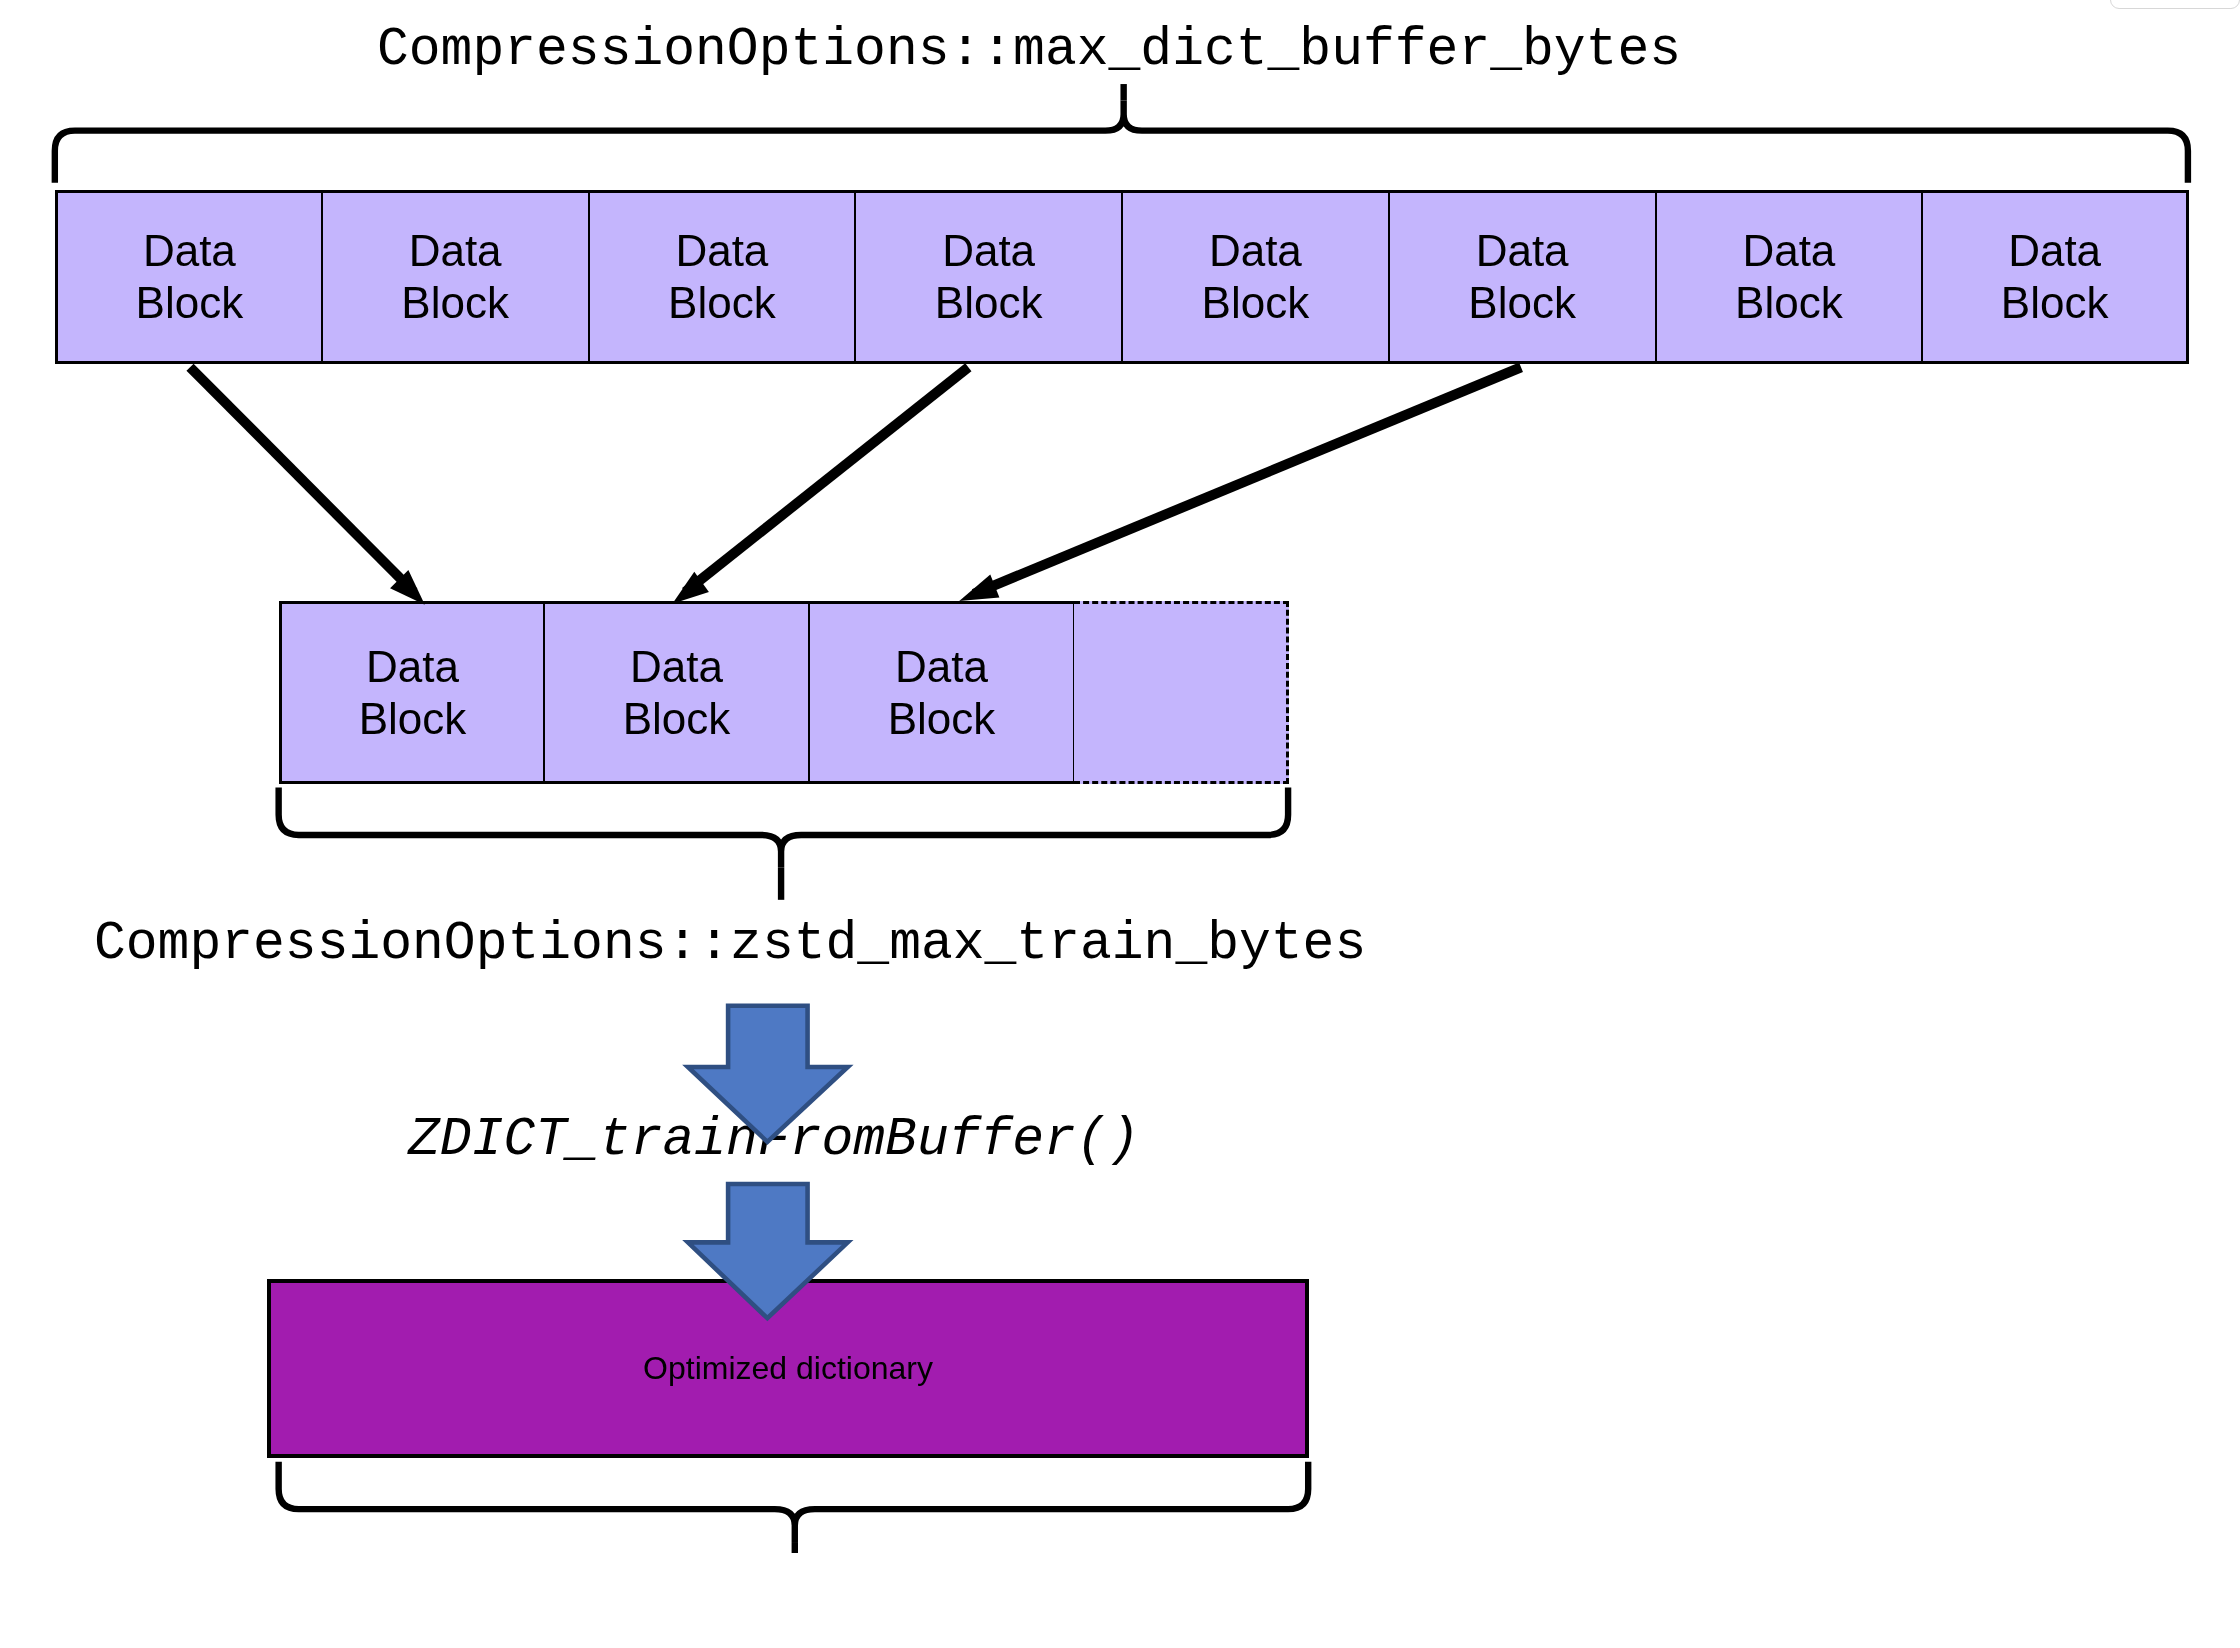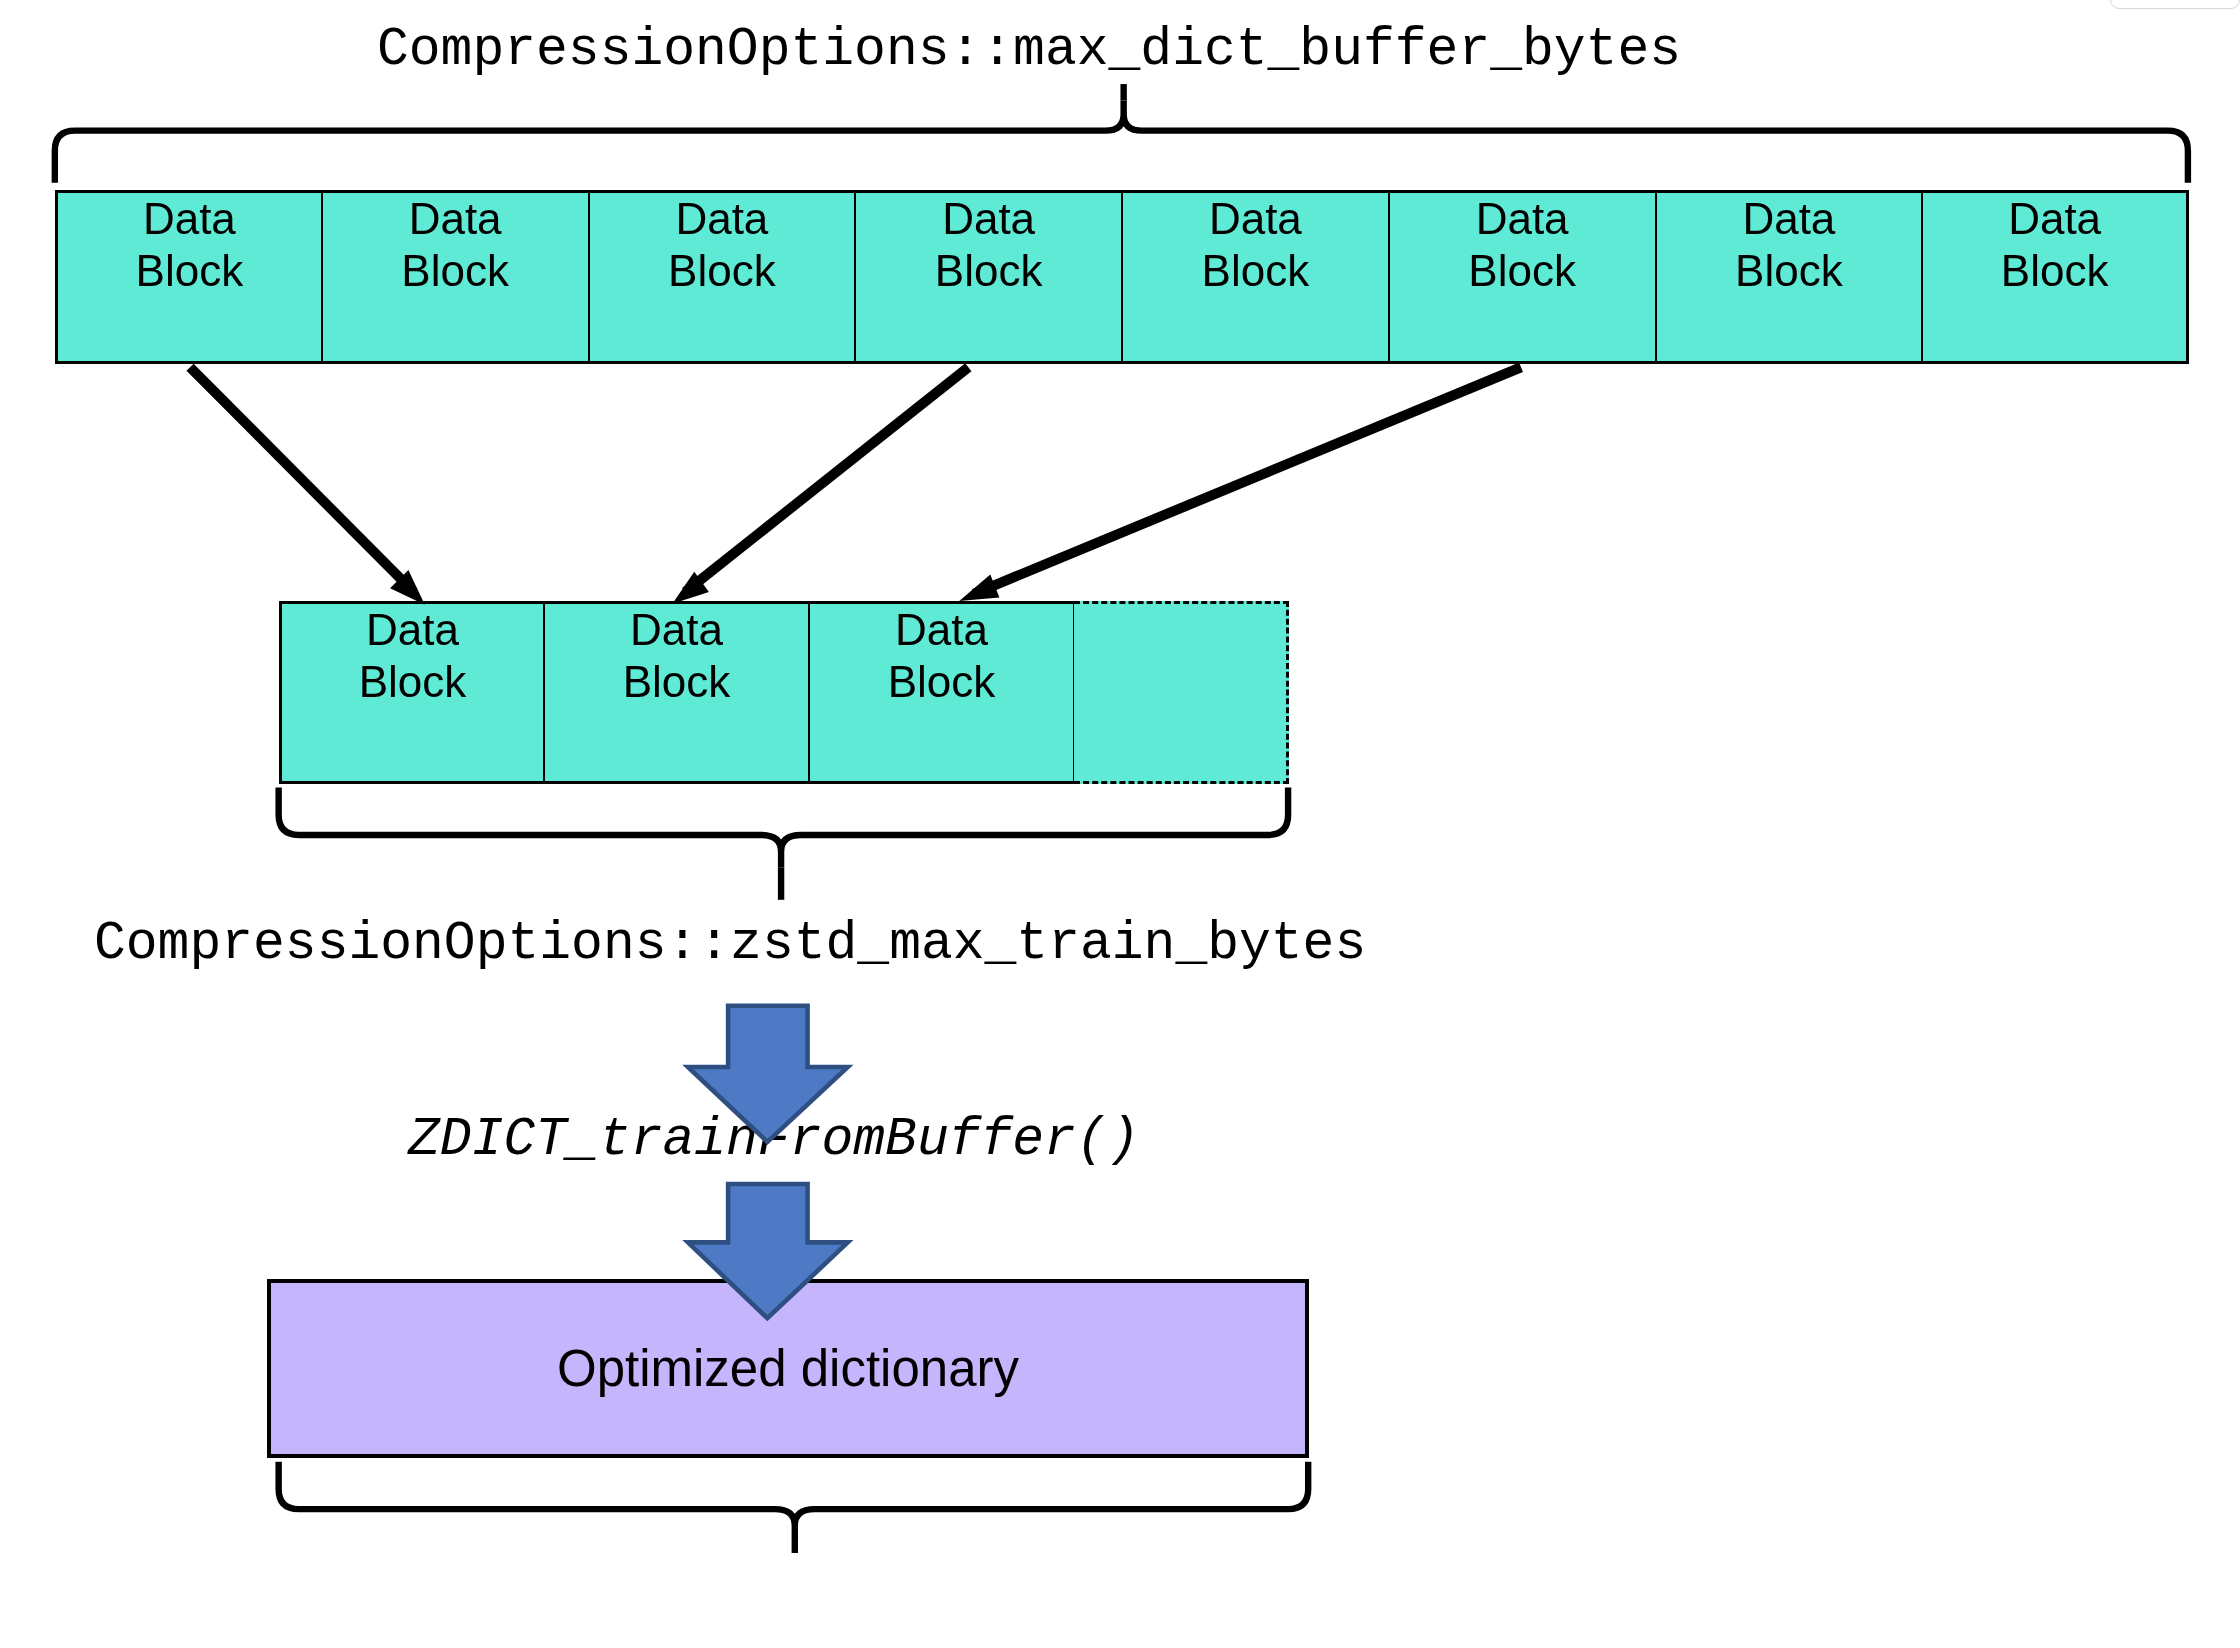--- a/index.html
+++ b/index.html
@@ -46,24 +46,25 @@
   .block-row {
     position: absolute;
     display: flex;
     box-sizing: border-box;
   }
   .data-block {
     box-sizing: border-box;
     border: 3.7px solid #000000;
     border-right-width: 1.8px;
     border-left-width: 1.8px;
-    background: #5eead4;
+    background: #c4b5fd;
     display: flex;
     flex-direction: column;
     align-items: center;
+    justify-content: center;
     font-family: "Liberation Sans", sans-serif;
     color: #000000;
   }
   .data-block:first-child { border-left-width: 3.7px; }
   .data-block:last-child  { border-right-width: 3.7px; }
   .data-block .ln {
     line-height: 1.18;
     white-space: nowrap;
   }
   .data-block.dashed {
@@ -98,25 +99,25 @@
 
   
   #dict-box {
     position: absolute;
     left: 267px;
     top: 1279px;
     width: 1042px;
     height: 179px;
     box-sizing: border-box;
     border: 4.6px solid #000000;
-    background: #c4b5fd;
+    background: #a21caf;
     display: flex;
     align-items: center;
     justify-content: center;
-    font-size: 51px;
+    font-size: 32px;
     color: #000000;
     font-family: "Liberation Sans", sans-serif;
   }
 
   
   #label-max-dict-buffer { left: 377px;  top: 24px;  }
   #label-zstd-max-train  { left: 94px;  top: 918px; }
   #label-zdict-fn        { left: 408px;  top: 1114px; font-style: italic; }
   #label-max-dict-bytes  { left: 212px;  top: 1566px; }
 

